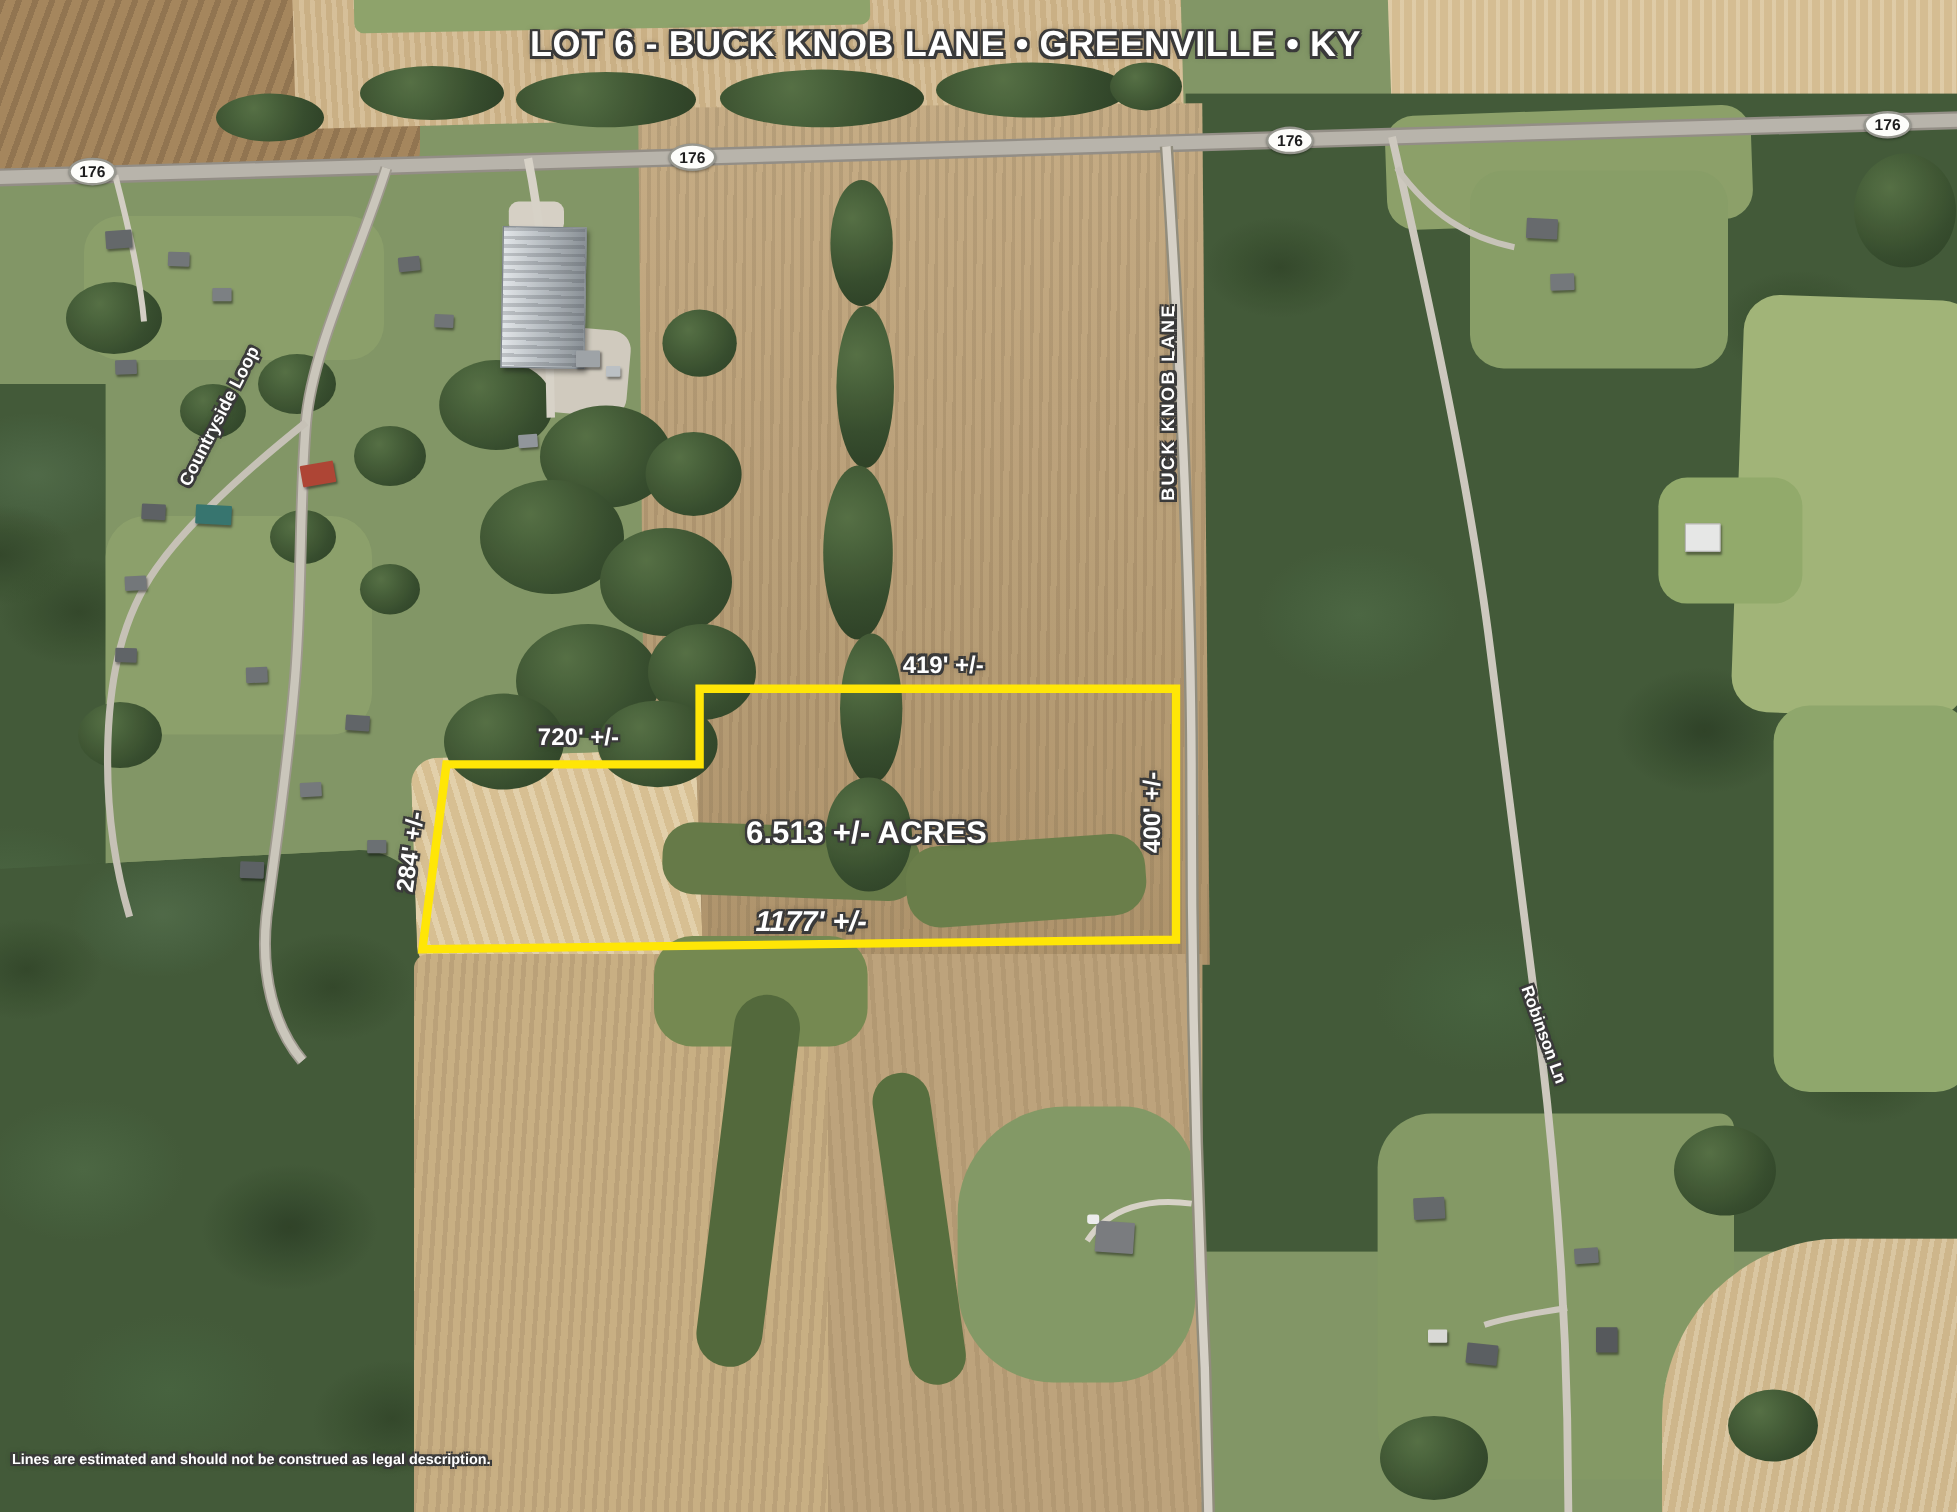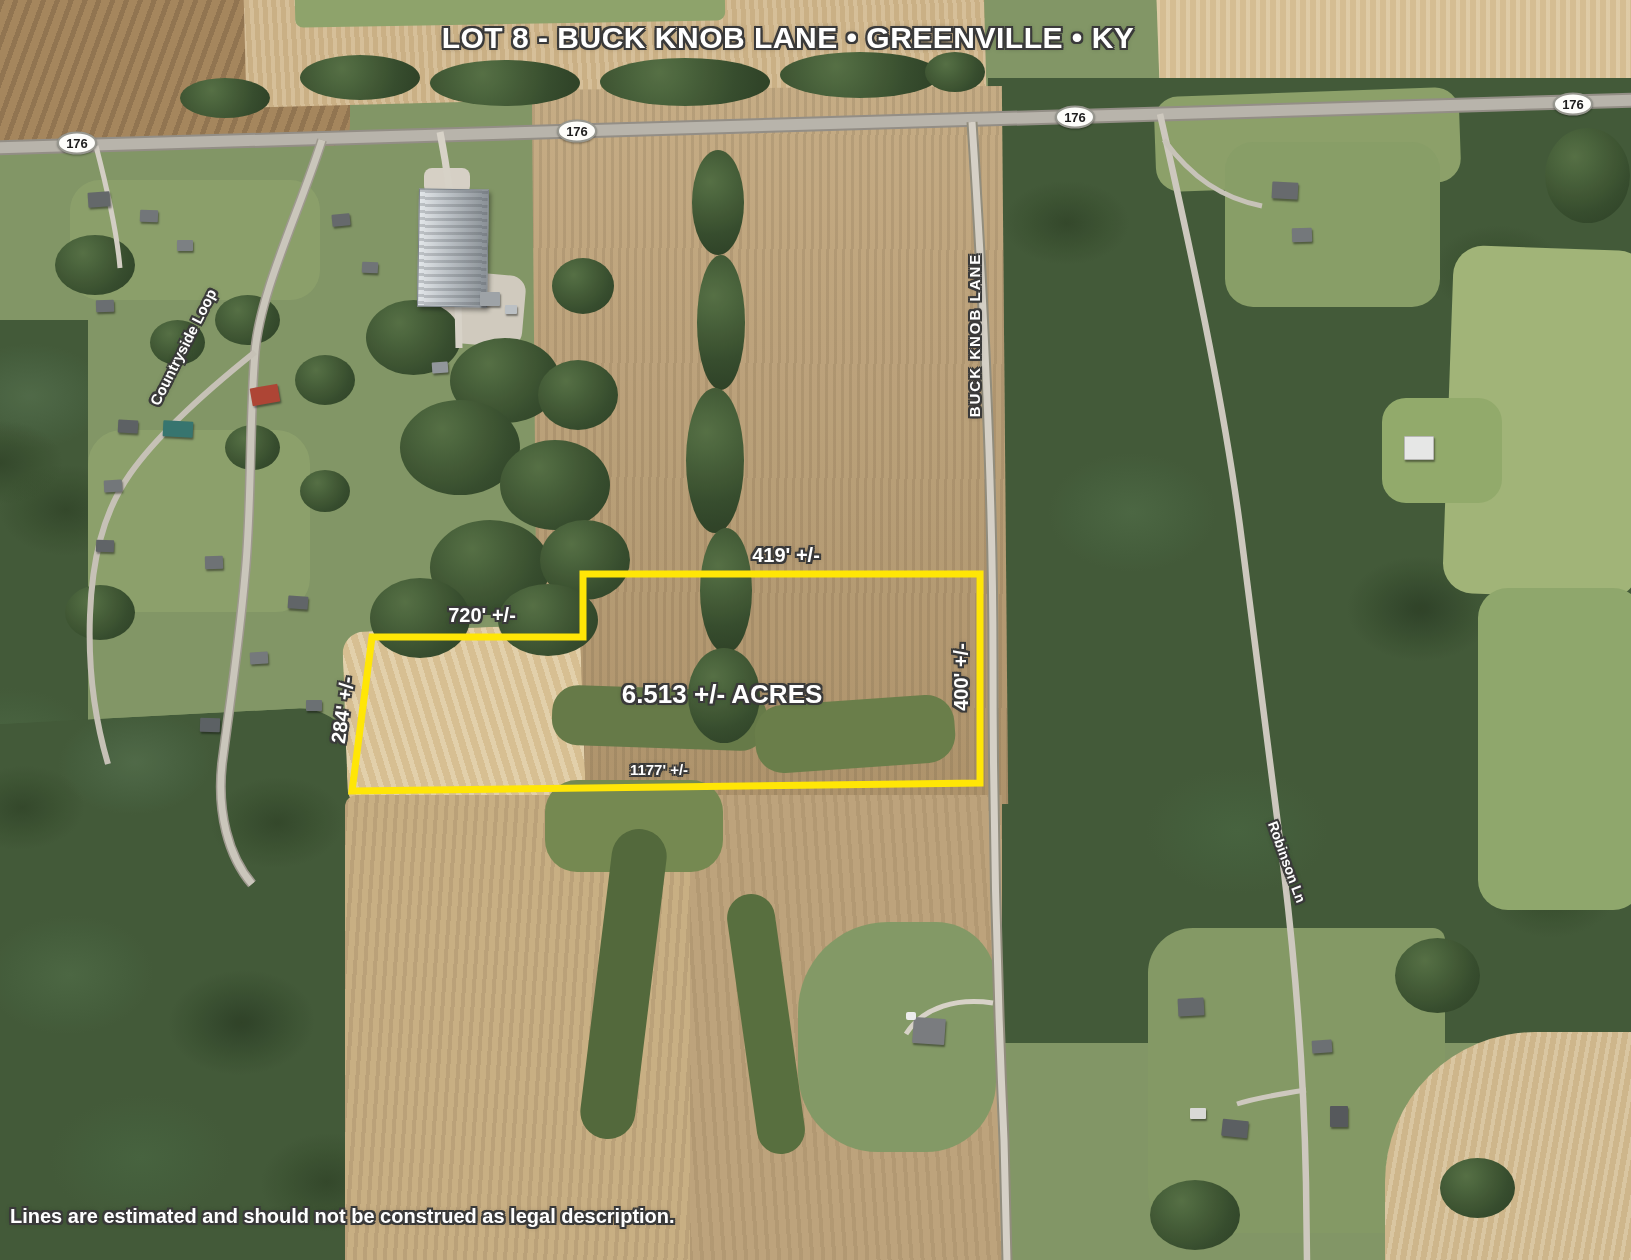--- a/index.html
+++ b/index.html
@@ -184,23 +184,23 @@
       <span>176</span>
     </div>
 
   <div class="lbl" style="left:183px;top:347px;font-size:15px;transform:translate(-50%,-50%) rotate(-63deg);">Countryside Loop</div>
   <div class="lbl" style="left:974px;top:335px;font-size:15px;letter-spacing:2px;transform:translate(-50%,-50%) rotate(-90deg);">BUCK KNOB LANE</div>
   <div class="lbl" style="left:1287px;top:862px;font-size:14px;transform:translate(-50%,-50%) rotate(70deg);">Robinson Ln</div>
 
   <div class="lbl" style="left:786px;top:555px;font-size:20px;transform:translate(-50%,-50%);">419' +/-</div>
   <div class="lbl" style="left:482px;top:615px;font-size:20px;transform:translate(-50%,-50%);">720' +/-</div>
   <div class="lbl" style="left:343px;top:710px;font-size:20px;transform:translate(-50%,-50%) rotate(-82deg);">284' +/-</div>
-  <div class="lbl" style="left:659px;top:769px;font-size:15px;transform:translate(-50%,-50%);">1177' +/-</div>
+  <div class="lbl" style="left:676px;top:769px;font-size:24px;transform:translate(-50%,-50%);font-style:italic;">1177' +/-</div>
   <div class="lbl" style="left:961px;top:677px;font-size:20px;transform:translate(-50%,-50%) rotate(-90deg);">400' +/-</div>
   <div class="lbl" style="left:722px;top:694px;font-size:26px;transform:translate(-50%,-50%);">6.513 +/- ACRES</div>
 
-  <div class="lbl" style="left:788px;top:38px;font-size:30px;letter-spacing:.5px;transform:translate(-50%,-50%);">LOT 8 - BUCK KNOB LANE • GREENVILLE • KY</div>
+  <div class="lbl" style="left:788px;top:38px;font-size:30px;letter-spacing:.5px;transform:translate(-50%,-50%);">LOT 6 - BUCK KNOB LANE • GREENVILLE • KY</div>
 
   <div class="abs" style="left:10px;top:1206px;">
-    <div class="lbl" style="position:static;display:block;font-size:20px;line-height:20px;">Lines are estimated and should not be construed as legal description.</div>
+    <div class="lbl" style="position:static;display:block;font-size:12px;line-height:20px;">Lines are estimated and should not be construed as legal description.</div>
   </div>
 
 </div>
 
 </body></html>

